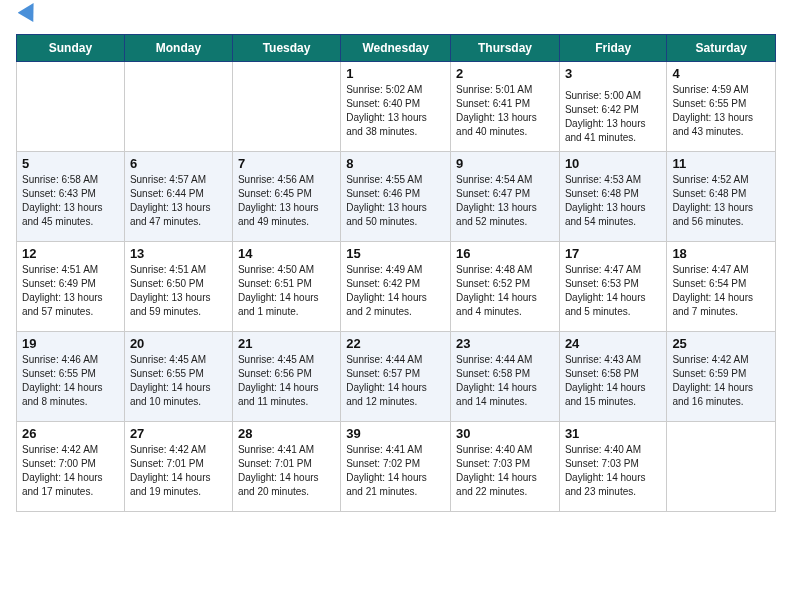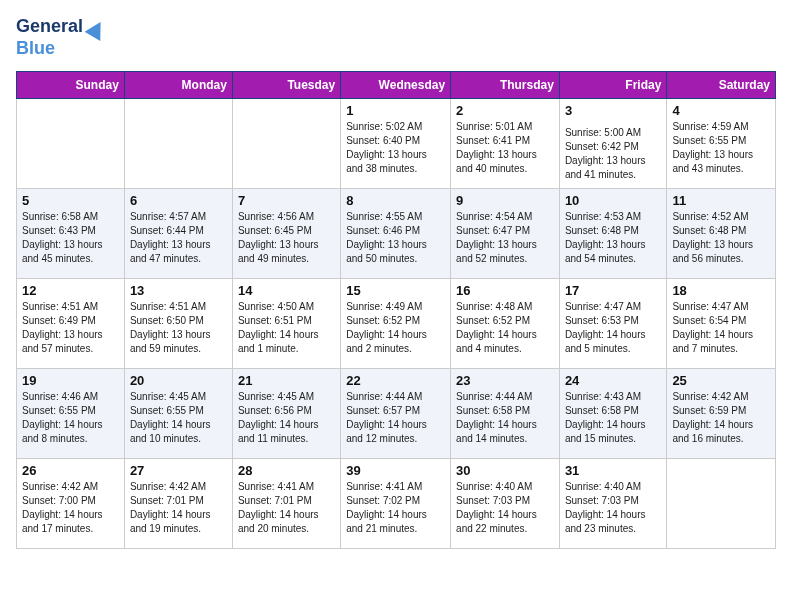--- a/index.html
+++ b/index.html
@@ -31,23 +31,23 @@
     .location {
       font-size: 14px;
       color: #333;
     }
     .calendar-table {
       width: 100%;
       border-collapse: collapse;
       font-size: 11px;
     }
     .calendar-table th {
-      background: #a21caf;
+      background: #0f766e;
       color: #fff;
-      text-align: right;
+      text-align: center;
       padding: 6px 5px;
       font-size: 12px;
       font-weight: bold;
       border: 1px solid #1a4080;
     }
     .calendar-table td {
       border: 1px solid #ccc;
       vertical-align: top;
       padding: 4px 5px;
       height: 90px;
@@ -72,23 +72,20 @@
       background: #fff !important;
     }
   </style>
 </head>
 <body>
 
 <div class="header">
   <div class="logo">
   <div style="display:flex;flex-direction:column;">
     <div style="display:flex;align-items:center;">
-      <div style="font-size:18px;font-weight:bold;color:#1a3a6b;line-height:1.2;">
-        General<br><span style="color:#4a90d9;">Blue</span>
-      </div>
       <svg width="22" height="22" viewBox="0 0 24 24" style="margin-left:2px;margin-top:-16px;">
         <polygon points="12,2 22,20 2,20" fill="#4a90d9" transform="rotate(30,12,12)"></polygon>
       </svg>
     </div>
   </div>
 </div>
   <div class="title-area">
     <div class="month-title"></div>
     <div class="location"></div>
   </div>
@@ -209,21 +206,21 @@
         <td>
           <div class="day-number">14</div>
           <div class="day-info" style="white-space: pre-line;">Sunrise: 4:50 AM
 Sunset: 6:51 PM
 Daylight: 14 hours
 and 1 minute.</div>
         </td>
         <td>
           <div class="day-number">15</div>
           <div class="day-info" style="white-space: pre-line;">Sunrise: 4:49 AM
-Sunset: 6:52 PM
+Sunset: 6:42 PM
 Daylight: 14 hours
 and 2 minutes.</div>
         </td>
         <td>
           <div class="day-number">16</div>
           <div class="day-info" style="white-space: pre-line;">Sunrise: 4:48 AM
 Sunset: 6:52 PM
 Daylight: 14 hours
 and 4 minutes.</div>
         </td>

